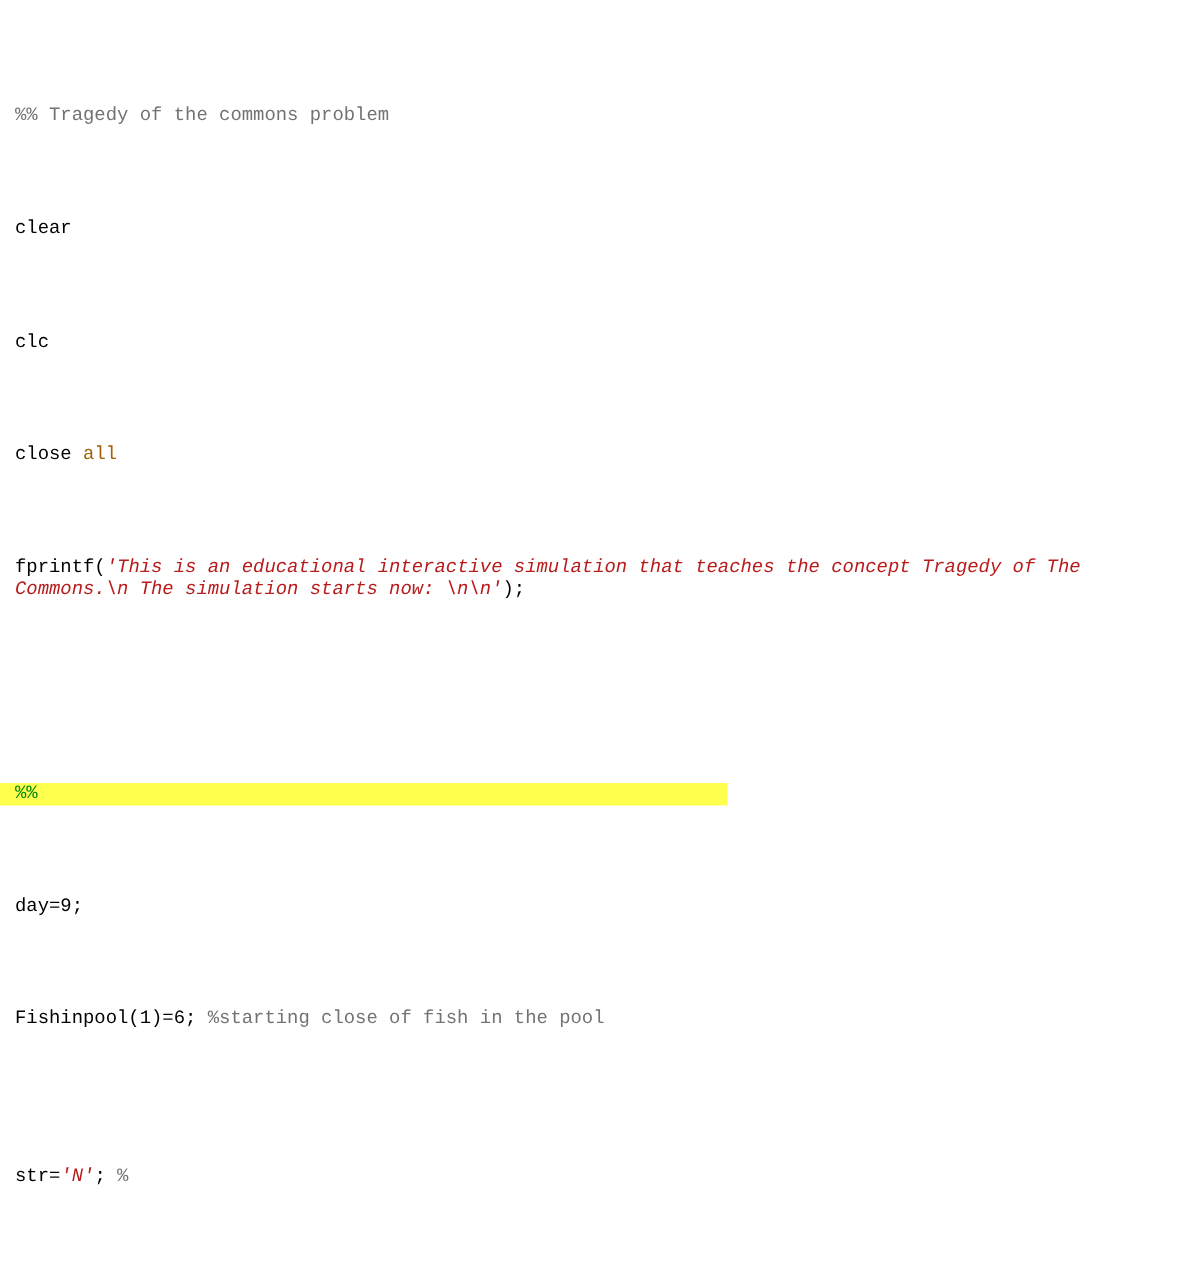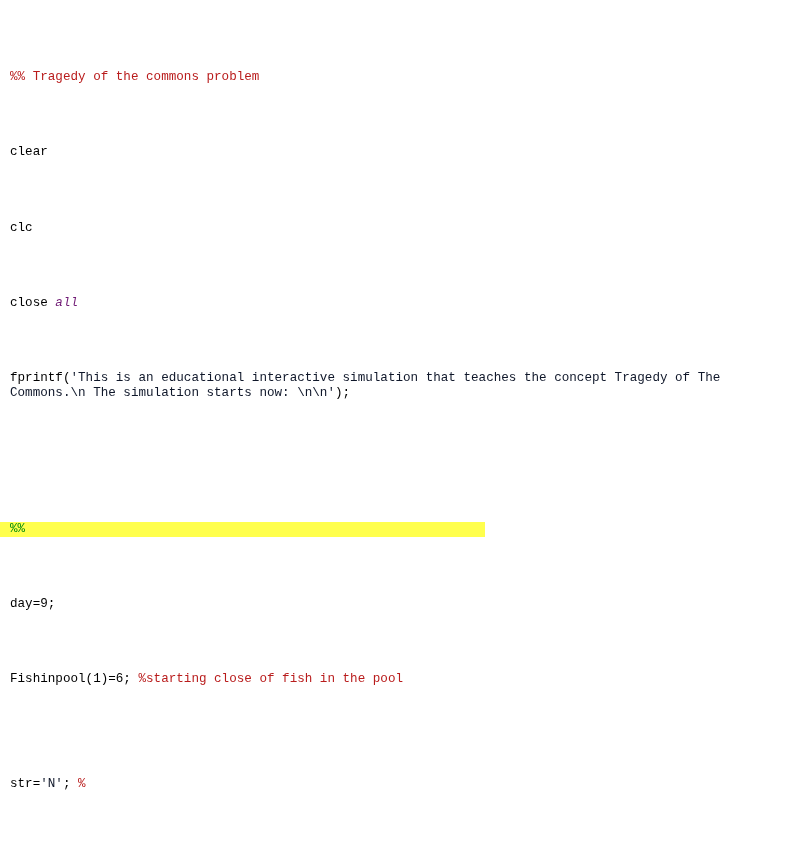--- a/index.html
+++ b/index.html
@@ -31,23 +31,23 @@
     display: block;
     min-height: 15.05px;
     padding-left: 10px;
     white-space: pre-wrap;
   }
   .blank {
     display: block;
     height: 15.05px;
   }
   
-  .kw   { color: #701a75; font-style: italic; }
-  .str  { color: #0f172a; }
-  .cmt  { color: #b91c1c; }
+  .kw   { color: #a16207; }
+  .str  { color: #b91c1c; font-style: italic; }
+  .cmt  { color: #737373; }
   .id   { color: #000000; margin-top: 21px; }
   
   .hl-band {
     background: #ffff4d;
     display: inline-block;
     vertical-align: baseline;
   }
   
   .cellrow {
     display: block;

